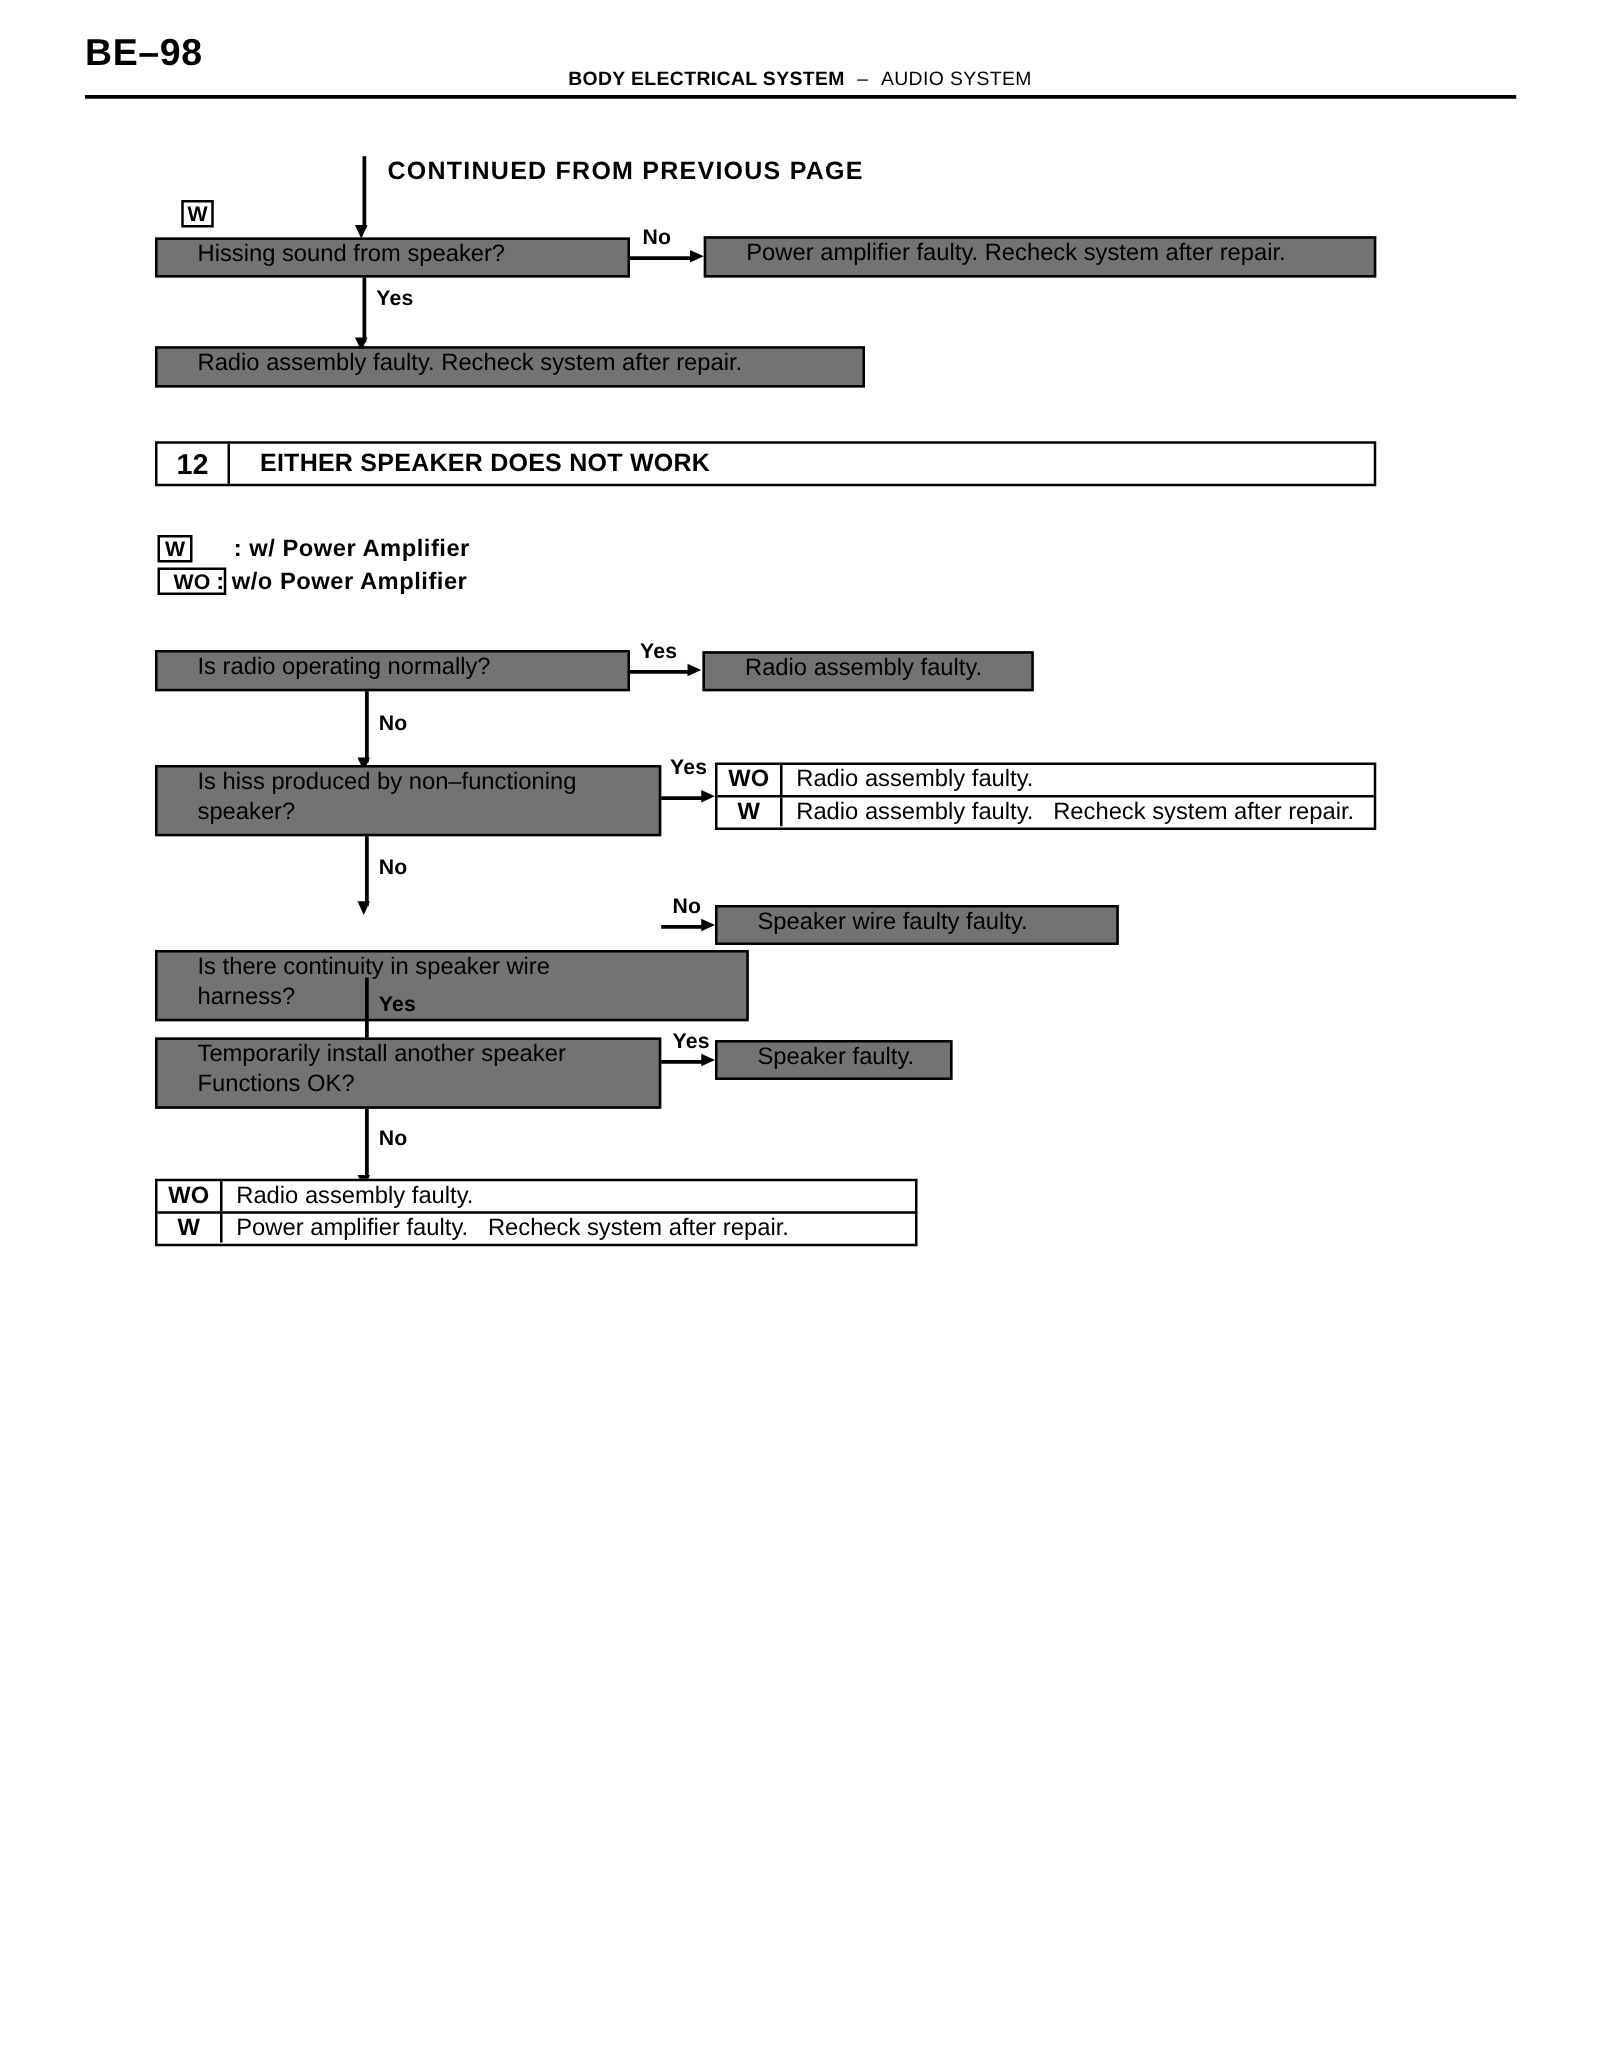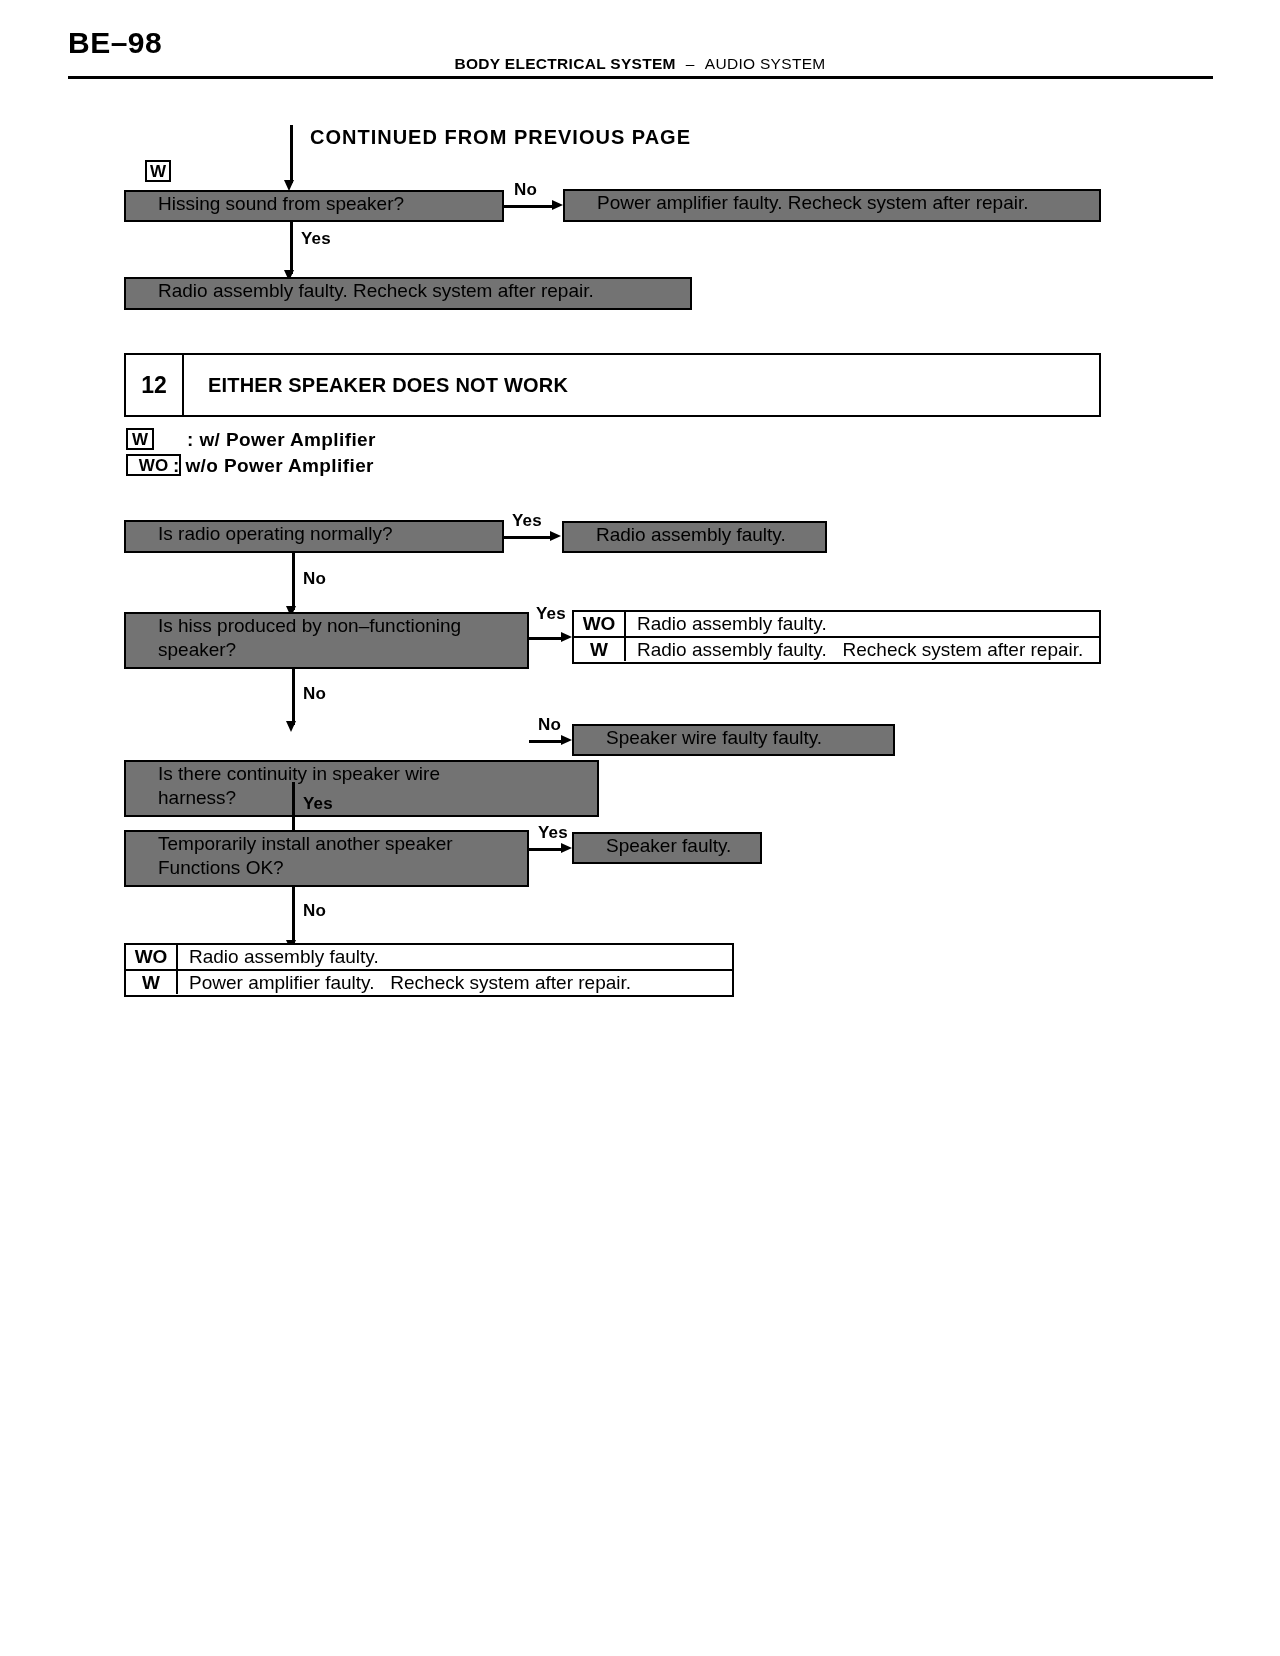--- a/index.html
+++ b/index.html
@@ -212,21 +212,21 @@
   <span class="txt">Power amplifier faulty.   Recheck system after repair.</span>
 </div>
 
 <div class="vline" style="left:290px; top:222px; height:52px;"></div>
 <div class="arrow-down" style="left:284px; top:270px;"></div>
 <div class="flabel" style="left:301px; top:229px;">Yes</div>
 <div class="fbox" style="left:124px; top:277px; width:568px; height:33px;">
   <span class="txt">Radio assembly faulty.   Recheck system after repair.</span>
 </div>
 
-<div class="sec-bar" style="left:124px; top:353px; width:977px; height:64px;">
+<div class="sec-bar" style="left:124px; top:353px; width:977px; height:36px;">
   <div class="sec-num">12</div>
   <div class="sec-title">EITHER SPEAKER DOES NOT WORK</div>
 </div>
 
 <div class="badge-box" style="left:126px; top:428px; width:28px; height:22px;">W</div>
 <div class="legend-text" style="left:187px; top:429px;">: w/ Power Amplifier</div>
 
 <div class="badge-box" style="left:126px; top:454px; width:55px; height:22px;">WO</div>
 <div class="legend-text" style="left:173px; top:455px;">: w/o Power Amplifier</div>
 

